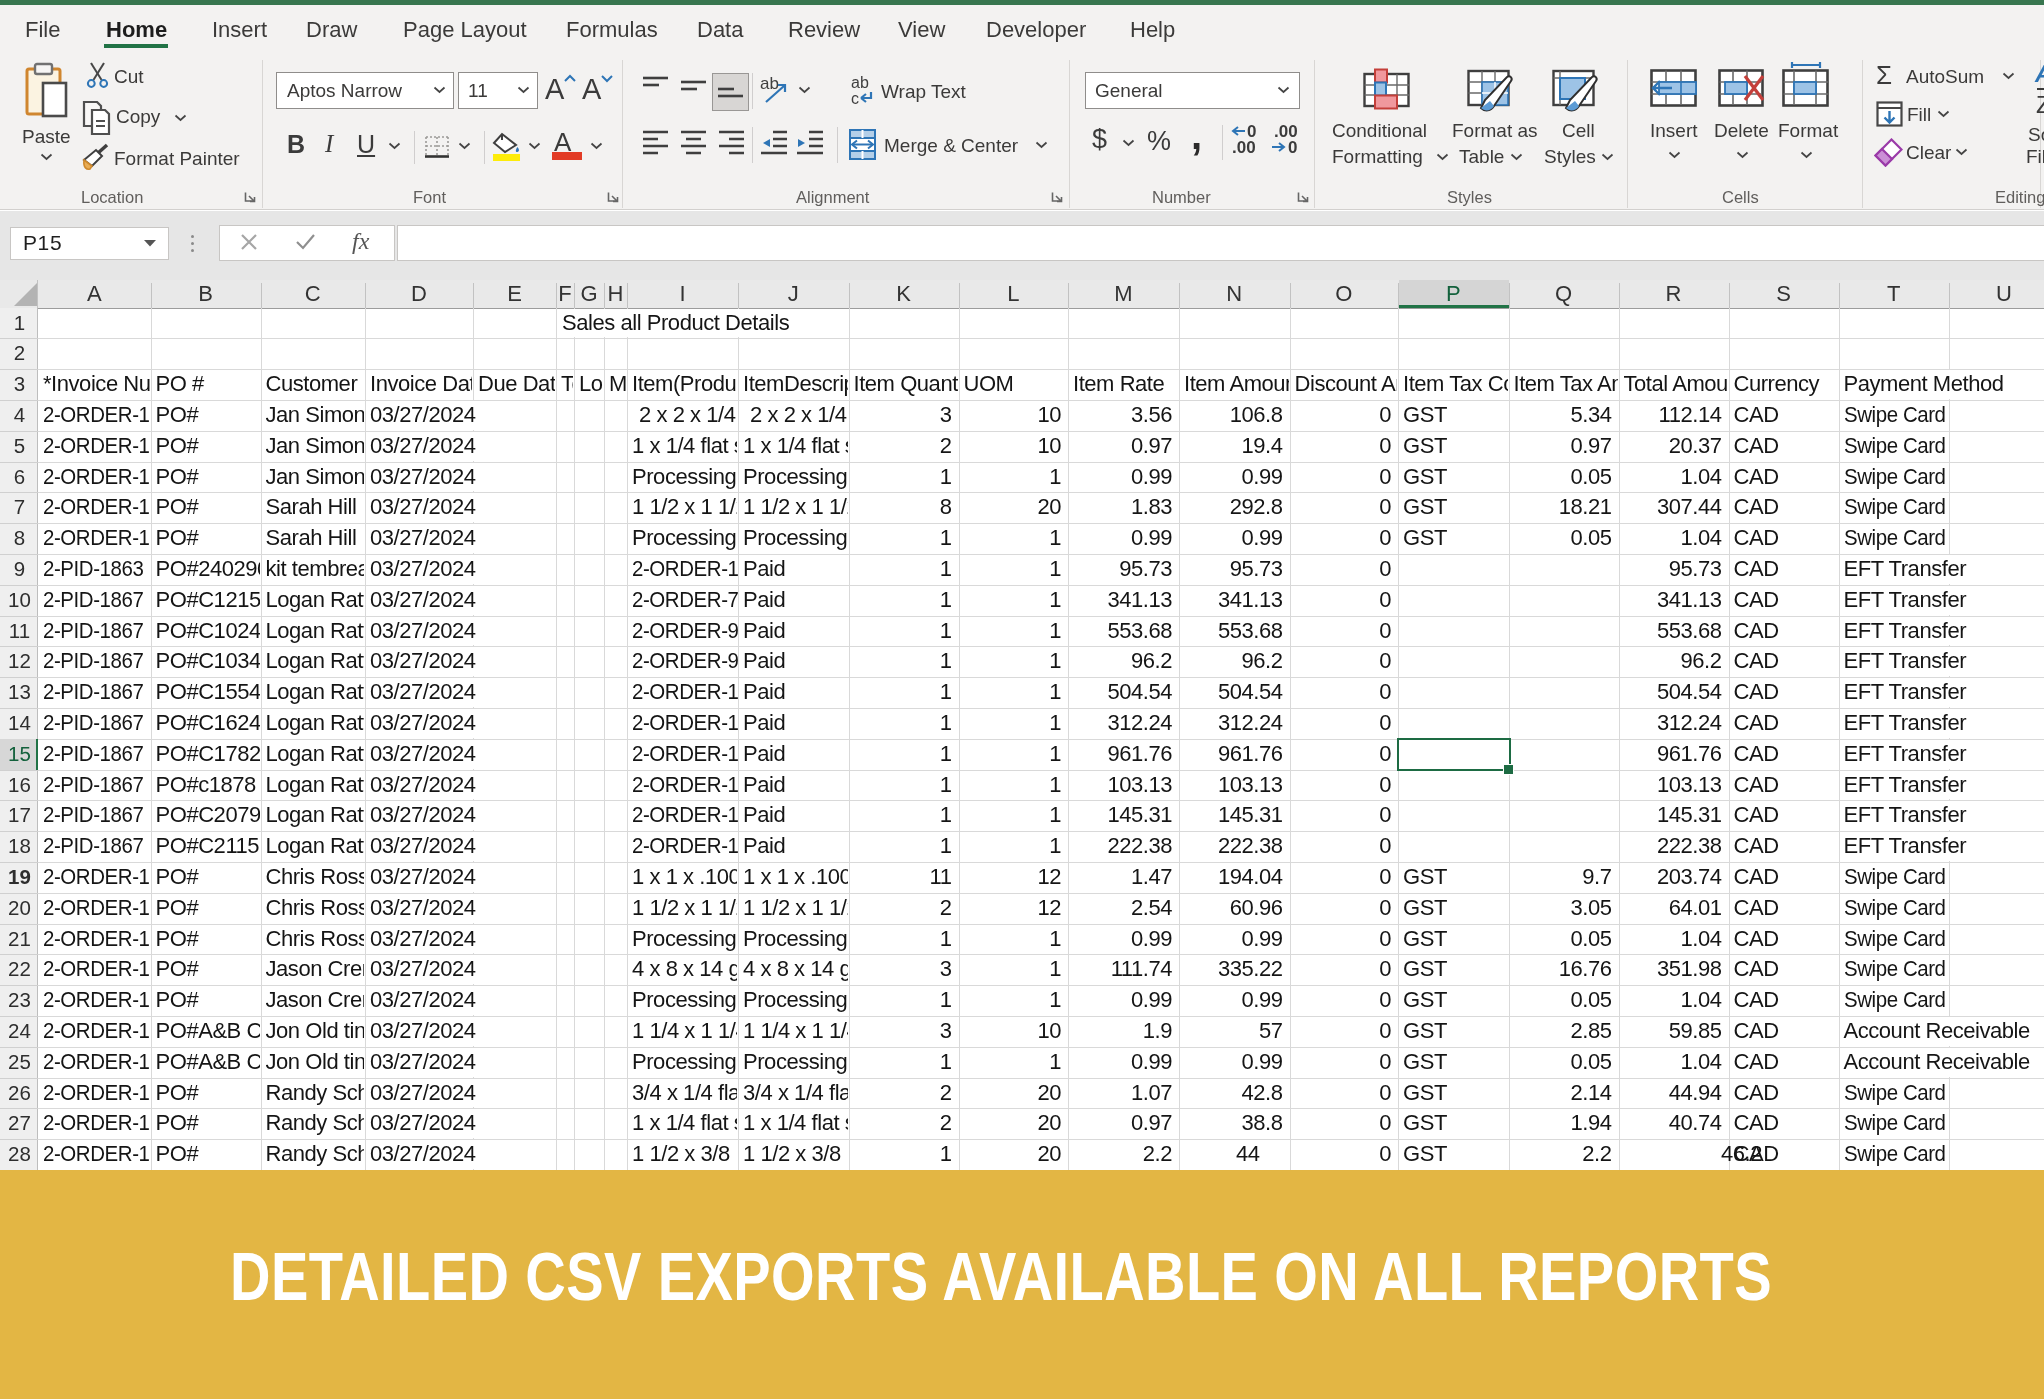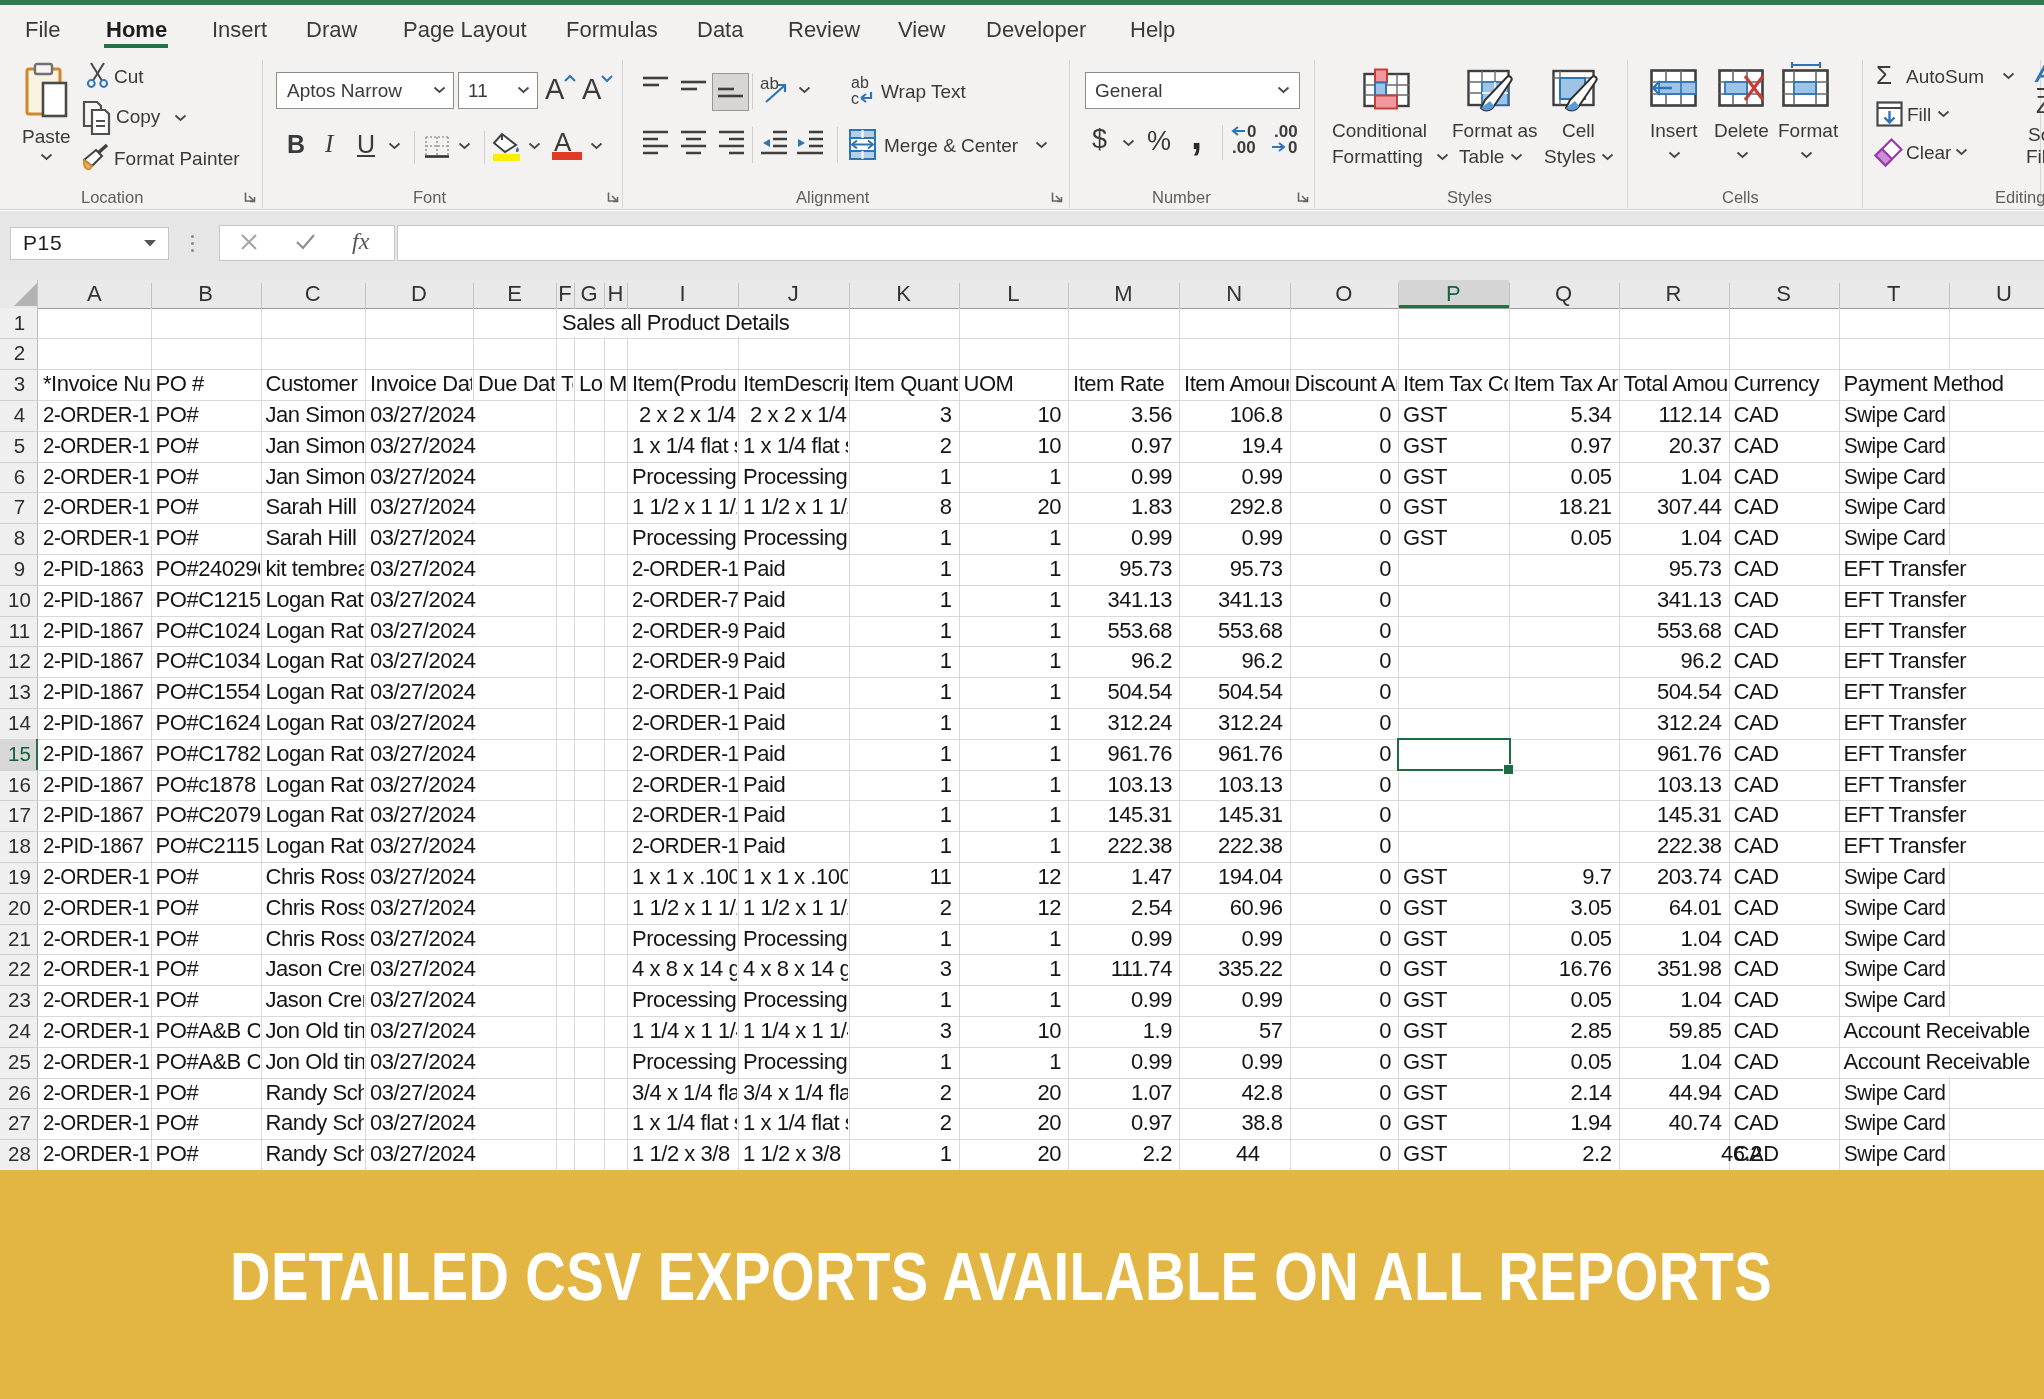--- a/index.html
+++ b/index.html
@@ -422,21 +422,21 @@
 <div class="a" style="left:0;top:738.8px;width:38px;height:1px;background:#d0d0d0"></div>
 <div class="a" style="left:0;top:738.8px;width:36px;height:30.8px;background:#d7d7d7;border-right:2px solid #217346"></div>
 <div class="a rowhdr" style="left:0;top:738.8px;width:39px;height:30.8px;color:#13613c;">15</div>
 <div class="a" style="left:0;top:769.5999999999999px;width:38px;height:1px;background:#d0d0d0"></div>
 <div class="a rowhdr" style="left:0;top:769.6px;width:39px;height:30.8px;">16</div>
 <div class="a" style="left:0;top:800.4px;width:38px;height:1px;background:#d0d0d0"></div>
 <div class="a rowhdr" style="left:0;top:800.4000000000001px;width:39px;height:30.8px;">17</div>
 <div class="a" style="left:0;top:831.2px;width:38px;height:1px;background:#d0d0d0"></div>
 <div class="a rowhdr" style="left:0;top:831.2px;width:39px;height:30.8px;">18</div>
 <div class="a" style="left:0;top:862.0px;width:38px;height:1px;background:#d0d0d0"></div>
-<div class="a rowhdr" style="left:0;top:862.0px;width:39px;height:30.8px;">19</div>
+<div class="a rowhdr" style="left:0;top:862.0px;width:39px;height:30.8px;font-weight:bold;">19</div>
 <div class="a" style="left:0;top:892.8px;width:38px;height:1px;background:#d0d0d0"></div>
 <div class="a rowhdr" style="left:0;top:892.8000000000001px;width:39px;height:30.8px;">20</div>
 <div class="a" style="left:0;top:923.6px;width:38px;height:1px;background:#d0d0d0"></div>
 <div class="a rowhdr" style="left:0;top:923.6px;width:39px;height:30.8px;">21</div>
 <div class="a" style="left:0;top:954.4px;width:38px;height:1px;background:#d0d0d0"></div>
 <div class="a rowhdr" style="left:0;top:954.4000000000001px;width:39px;height:30.8px;">22</div>
 <div class="a" style="left:0;top:985.2px;width:38px;height:1px;background:#d0d0d0"></div>
 <div class="a rowhdr" style="left:0;top:985.2px;width:39px;height:30.8px;">23</div>
 <div class="a" style="left:0;top:1016.0px;width:38px;height:1px;background:#d0d0d0"></div>
 <div class="a rowhdr" style="left:0;top:1016.0px;width:39px;height:30.8px;">24</div>

